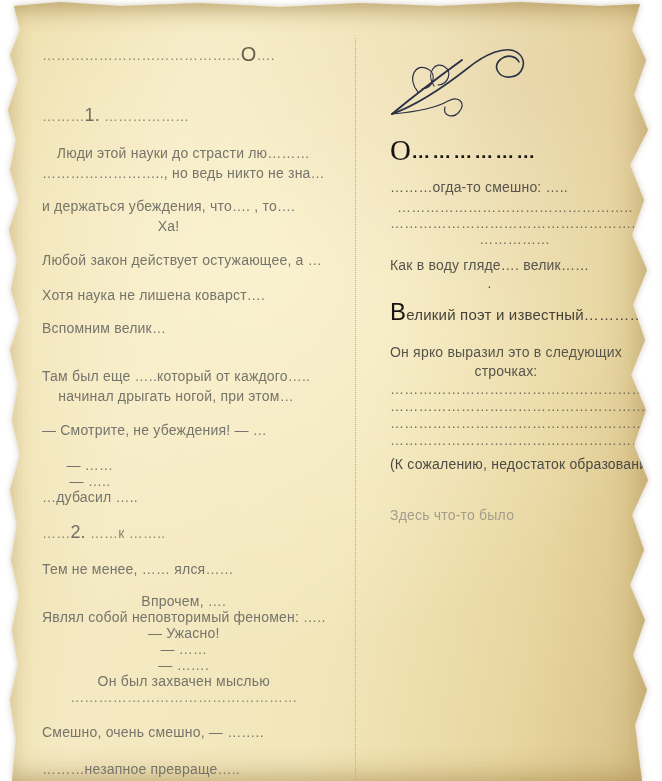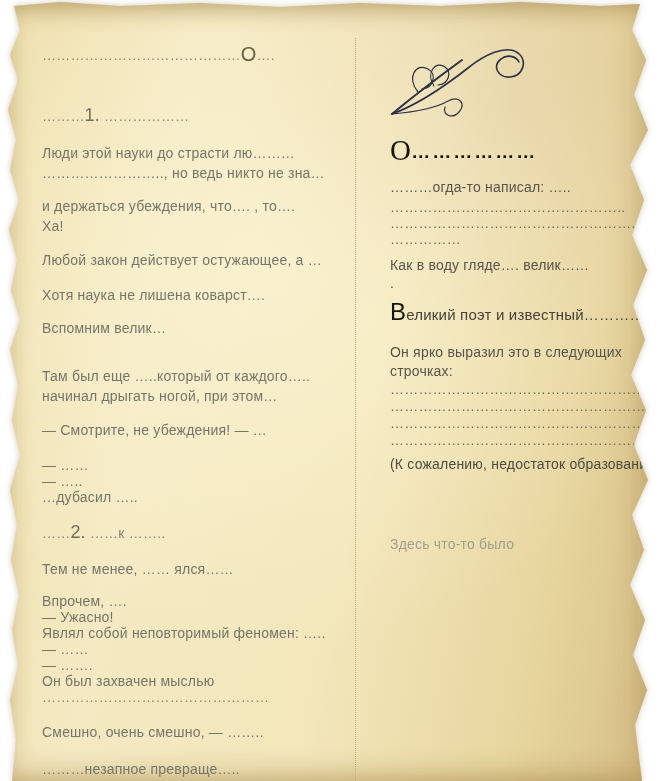--- a/index.html
+++ b/index.html
@@ -13,37 +13,37 @@
       linear-gradient(100deg,#eddeab 0%,#f4e9c2 25%,#f2e6ba 55%,#e8d6a0 80%,#d8c28a 96%);
     box-shadow: inset 0 0 30px rgba(168,138,80,.30),
                 inset -22px 0 30px rgba(158,124,66,.40),
                 inset 14px 0 18px rgba(172,142,86,.28),
                 inset 0 12px 16px rgba(172,142,86,.25);
     clip-path:polygon(14px 6px,60px 2px,120px 6px,200px 3px,280px 7px,360px 3px,440px 6px,520px 2px,600px 6px,640px 4px,632px 30px,646px 60px,634px 95px,648px 130px,630px 165px,644px 200px,632px 235px,647px 270px,633px 305px,645px 340px,631px 375px,646px 410px,634px 445px,648px 480px,632px 515px,644px 550px,630px 585px,645px 620px,633px 655px,647px 690px,635px 725px,642px 781px,12px 781px,16px 740px,10px 700px,18px 665px,12px 630px,19px 595px,11px 560px,17px 525px,10px 490px,20px 455px,12px 420px,18px 385px,10px 350px,20px 320px,11px 290px,17px 260px,9px 230px,19px 200px,10px 170px,16px 140px,8px 110px,18px 80px,10px 55px,20px 30px);}
   .divider{position:absolute;left:355px;top:38px;height:743px;width:0;
            border-left:1px dotted #bfae80;}
   .blk{position:absolute;left:42px;font-size:14px;line-height:20px;color:#76756b;
        letter-spacing:.2px;white-space:nowrap;}
-  .blk div{white-space:nowrap;}
+  .blk div{white-space:nowrap;text-align:center;}
   .tight{line-height:16px;}
   .r{left:390px;color:#57554b;}
   .dotsc{color:#8c856f;}
   .rdots{color:#6e6a58;line-height:16px;}
   
   .lh .d{color:#8c856f;}
   .lh .bigO{font-size:20px;color:#66604a;vertical-align:-1px;}
   .lh .num{font-size:18px;color:#716f63;}
   
   .rhead{color:#17150f;}
   .rhead .rH{font-family:"Liberation Serif",serif;font-size:29px;font-weight:400;line-height:28px;}
   .rhead .rHd{font-size:19px;font-weight:bold;letter-spacing:2px;vertical-align:2px;}
   
   .p3line{color:#44423a;font-size:15px;}
   .p3line .dropcap{font-size:24px;color:#17150f;line-height:24px;}
-  .muted{color:#a39d8d;margin-top:29px;}
+  .muted{color:#a39d8d;}
   .flourish{position:absolute;left:388px;top:38px;}
 </style>
 </head>
 <body>
 
 <div class="canvas">
   <div class="paper-wrap">
     <div class="paper">
 
       <div class="divider"></div>
@@ -90,22 +90,22 @@
       </div>
 
       <div class="blk lh" style="top:522px"><span class="d">……</span><span class="num">2.</span><span class="d"> ……к ……..</span></div>
 
       <div class="blk" style="top:559px">
         <div>Тем не менее, …… ялся……</div>
       </div>
 
       <div class="blk tight" style="top:593px">
         <div>Впрочем, ….</div>
+        <div>Являл собой неповторимый феномен: …..</div>
         <div>— Ужасно!</div>
-        <div>Являл собой неповторимый феномен: …..</div>
         <div>— ……</div>
         <div>— …….</div>
         <div>Он был захвачен мыслью</div>
         <div class="dotsc">…………………………………………</div>
       </div>
 
       <div class="blk" style="top:759px">
         <div>………незапное превраще…..</div>
       </div>
 
@@ -119,21 +119,21 @@
           <path stroke-width="1.2" d="M30,54 C18,40 28,24 40,31 C49,36 46,50 34,51"></path>
           <path stroke-width="1.2" d="M46,48 C37,35 48,22 57,29 C64,34 61,46 50,47"></path>
           <path stroke-width="2" d="M4,76 C28,56 52,38 74,22"></path>
           <path stroke-width="1.2" d="M4,76 C26,74 48,70 60,63 C72,57 78,66 71,74 C65,81 54,78 57,69"></path>
         </g>
       </svg>
 
       <div class="blk r rhead" style="top:136px"><span class="rH">О</span><span class="rHd">………………</span></div>
 
       <div class="blk r" style="top:177px">
-        <div>………огда-то написал: …..</div>
+        <div>………огда-то смешно: …..</div>
       </div>
 
       <div class="blk r rdots" style="top:199px">
         <div>…………………………………………..</div>
         <div>……………………………………………..</div>
         <div>……………</div>
       </div>
 
       <div class="blk r" style="top:256px;line-height:18px">
         <div>Как в воду гляде…. велик……</div>

